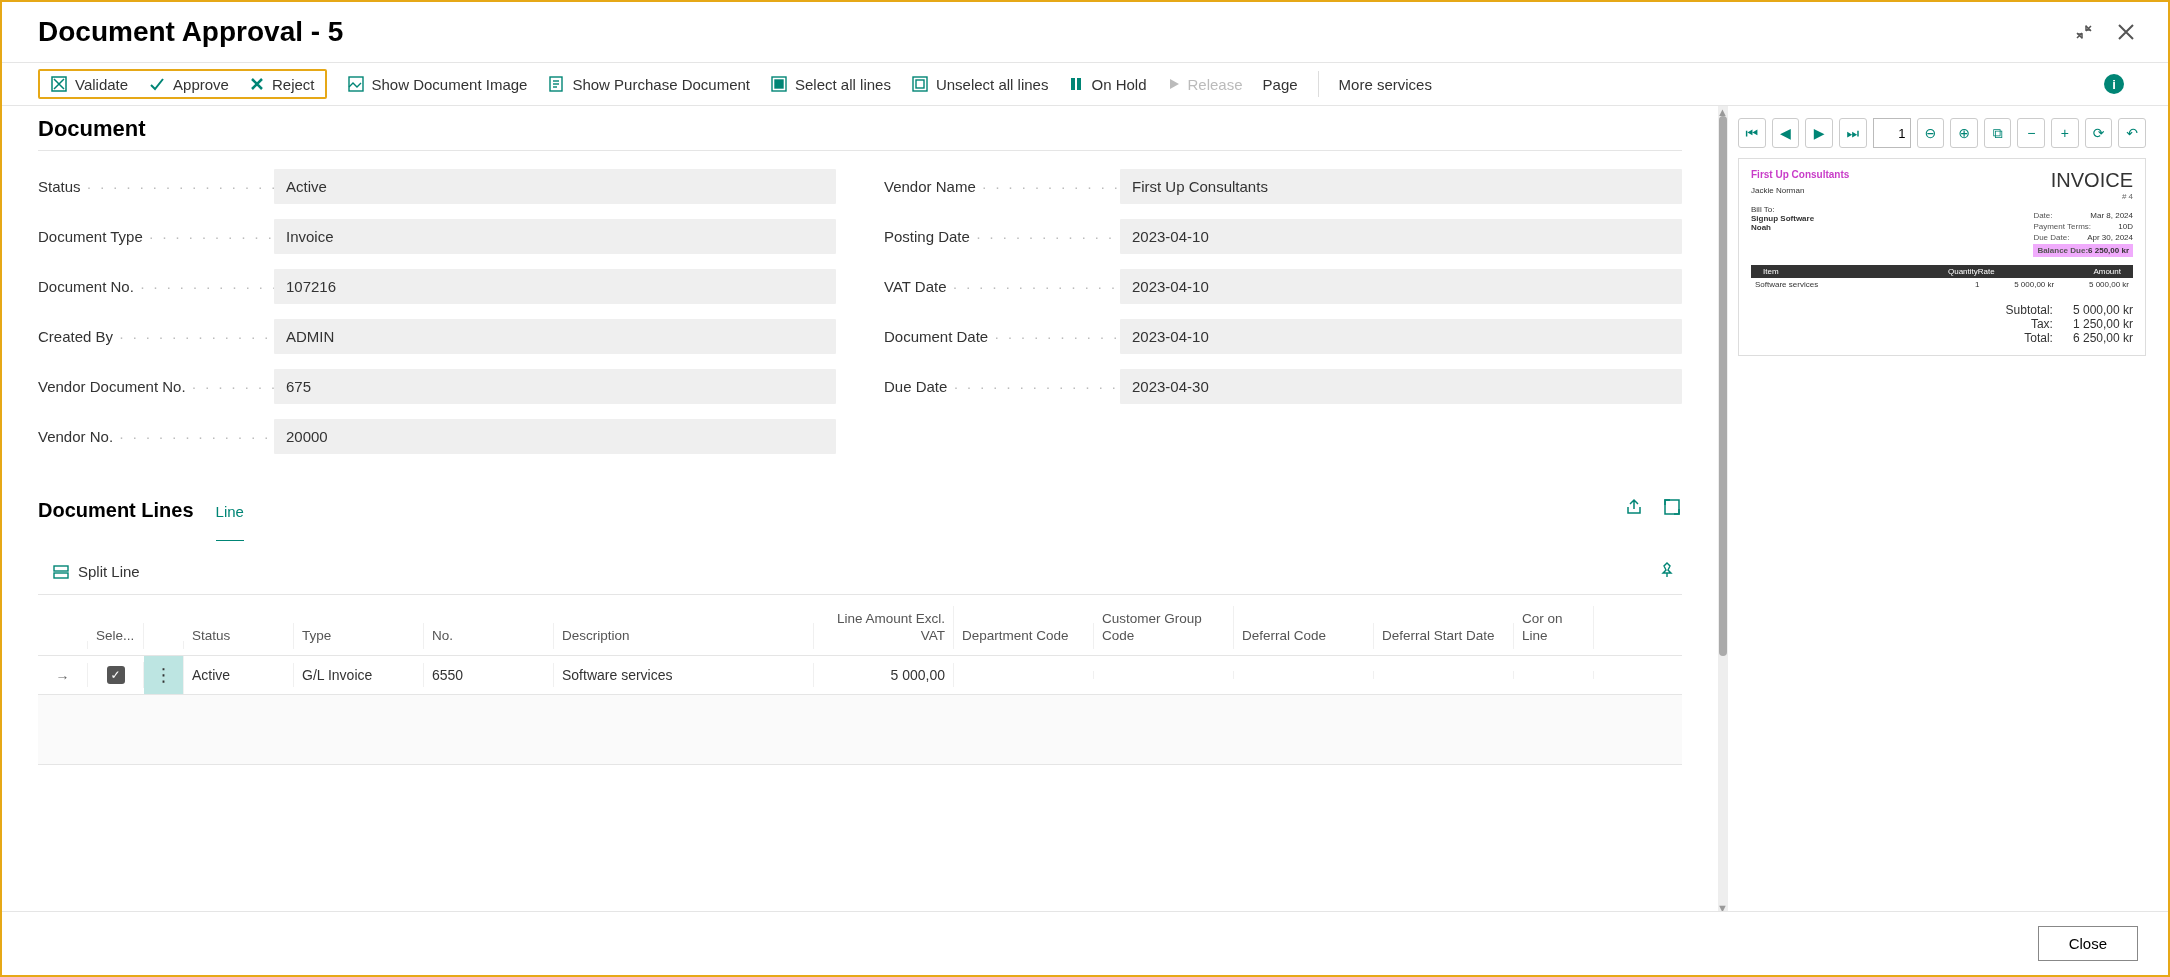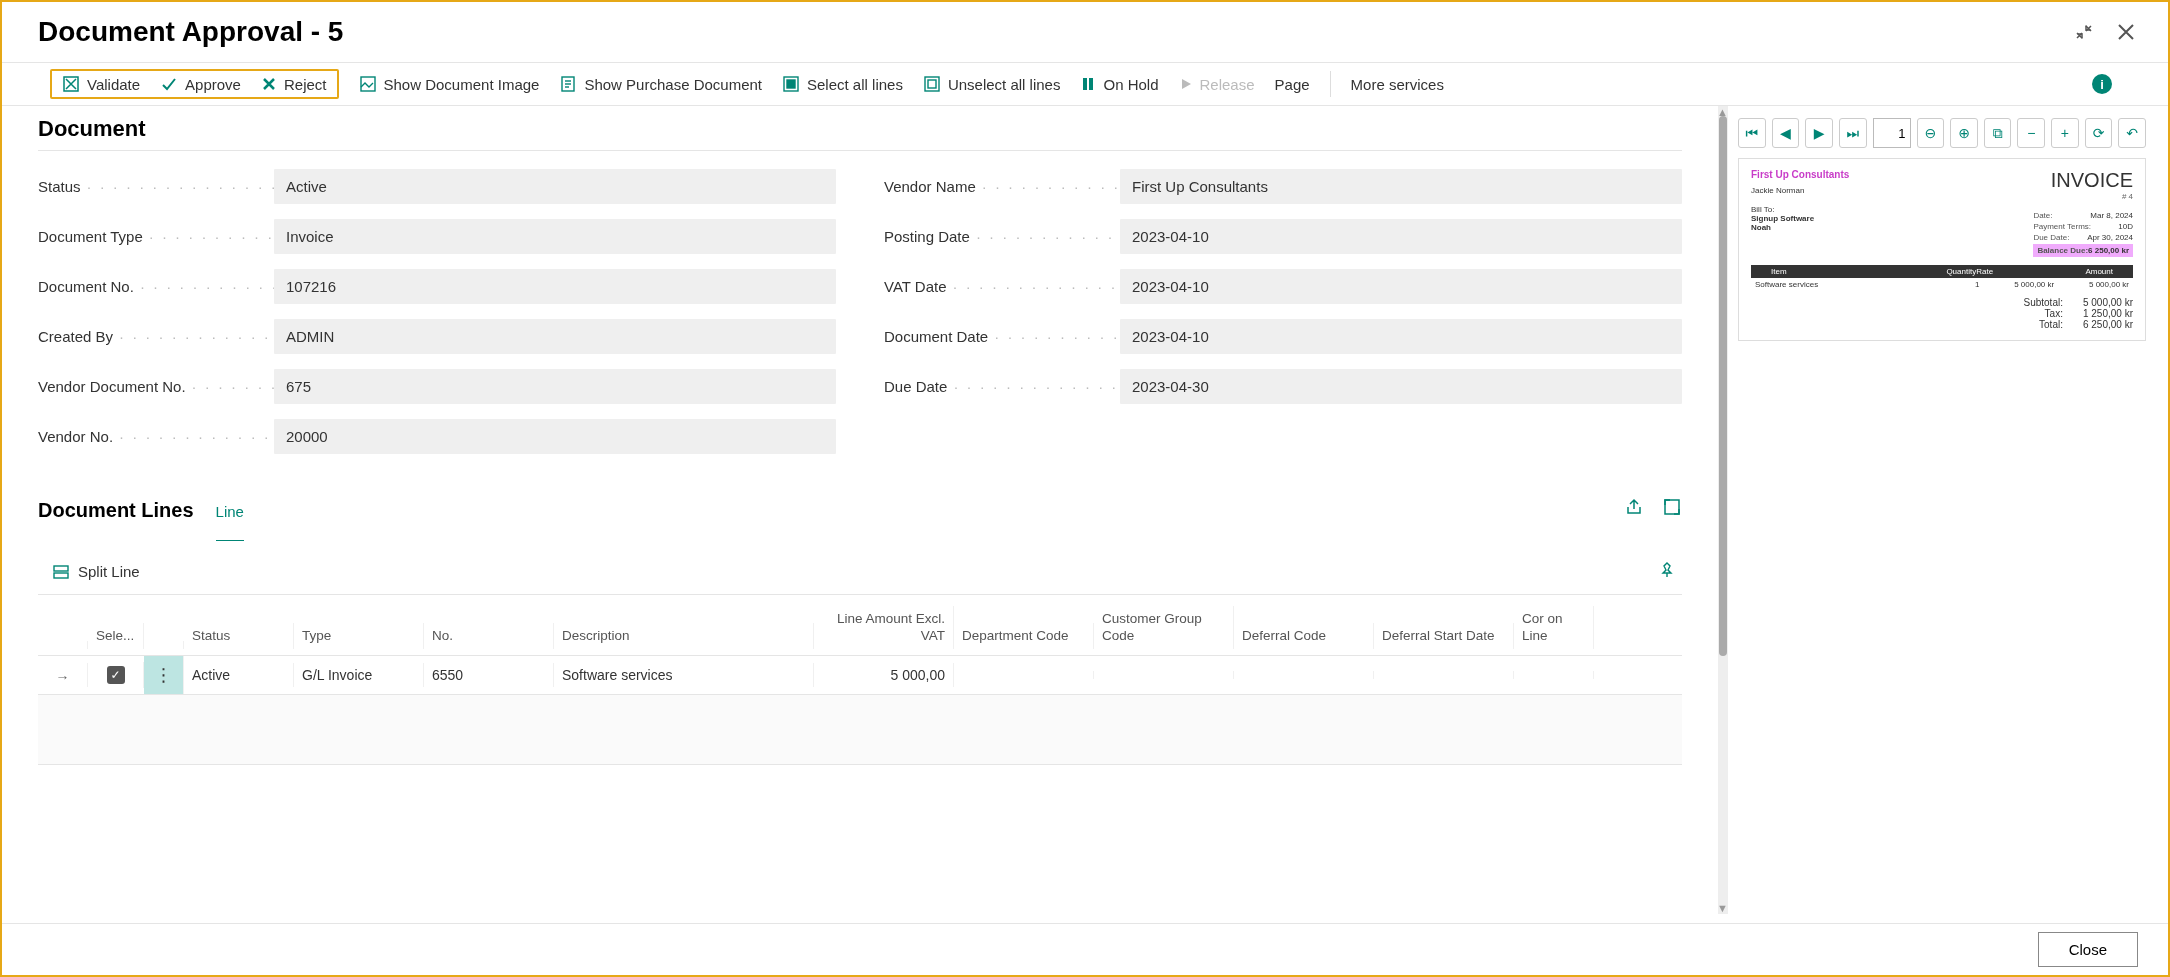--- a/index.html
+++ b/index.html
@@ -23,21 +23,21 @@
   .page-title {
     font-size: 28px;
     font-weight: 600;
     color: #000;
   }
   .header-icons { display: flex; gap: 14px; color: #555; }
   .icon-btn { cursor: pointer; display: inline-flex; align-items: center; justify-content: center; width: 28px; height: 28px; }
   .toolbar {
     display: flex;
     align-items: center;
-    padding: 6px 48px;
+    padding: 6px 36px;
     border-top: 1px solid #e5e5e5;
     border-bottom: 1px solid #e5e5e5;
     gap: 20px;
   }
   .highlighted-group {
     border: 2px solid #e6a817;
     border-radius: 2px;
     padding: 4px 10px;
     display: flex;
     gap: 20px;
@@ -167,27 +167,27 @@
   .pdf-toolbar .pageinput { width:38px;height:30px;border:1px solid #bbb;text-align:right;padding-right:4px;font-size:13px;}
 
   .invoice-preview {
     background:#fff; border:1px solid #ddd; padding:10px 12px; font-size:9px; color:#333;
   }
   .inv-head { display:flex; justify-content:space-between; }
   .inv-vendor { color:#c83cc8; font-weight:bold; font-size:10px;}
   .inv-big { font-size:20px; font-weight:400; color:#333;}
   .inv-meta-row { display:flex; justify-content:space-between; font-size:8px;margin-top:2px;}
   .inv-meta-row .l { color:#555; }
-  .inv-table-head { background:#333;color:#fff;display:grid;grid-template-columns:2fr 1fr 1fr 1fr;font-size:8px;padding:2px 20px;margin-top:8px;}
+  .inv-table-head { background:#333;color:#fff;display:grid;grid-template-columns:2fr 1fr 1fr 1fr;font-size:8px;padding:2px 12px;margin-top:8px;}
   .inv-table-row { display:grid;grid-template-columns:2fr 1fr 1fr 1fr;font-size:8px;padding:2px 4px;}
-  .inv-totals { text-align:right; font-size:10px;margin-top:6px;}
+  .inv-totals { text-align:right; font-size:12px;margin-top:12px;}
   .inv-totals div { display:flex; justify-content:flex-end; gap:20px;}
 
   .footer {
-    position:absolute; bottom:0; left:0; right:0; height:52px; border-top:1px solid #e5e5e5;
+    position:absolute; bottom:0; left:0; right:0; height:64px; border-top:1px solid #e5e5e5;
     display:flex; justify-content:flex-end; align-items:center; padding-right:30px; background:#fff;
   }
   .close-btn {
     border:1px solid #888; padding:8px 30px; font-size:15px; cursor:pointer; background:#fff;
   }
 </style>
 </head>
 <body>
 
 <div class="header-bar">

